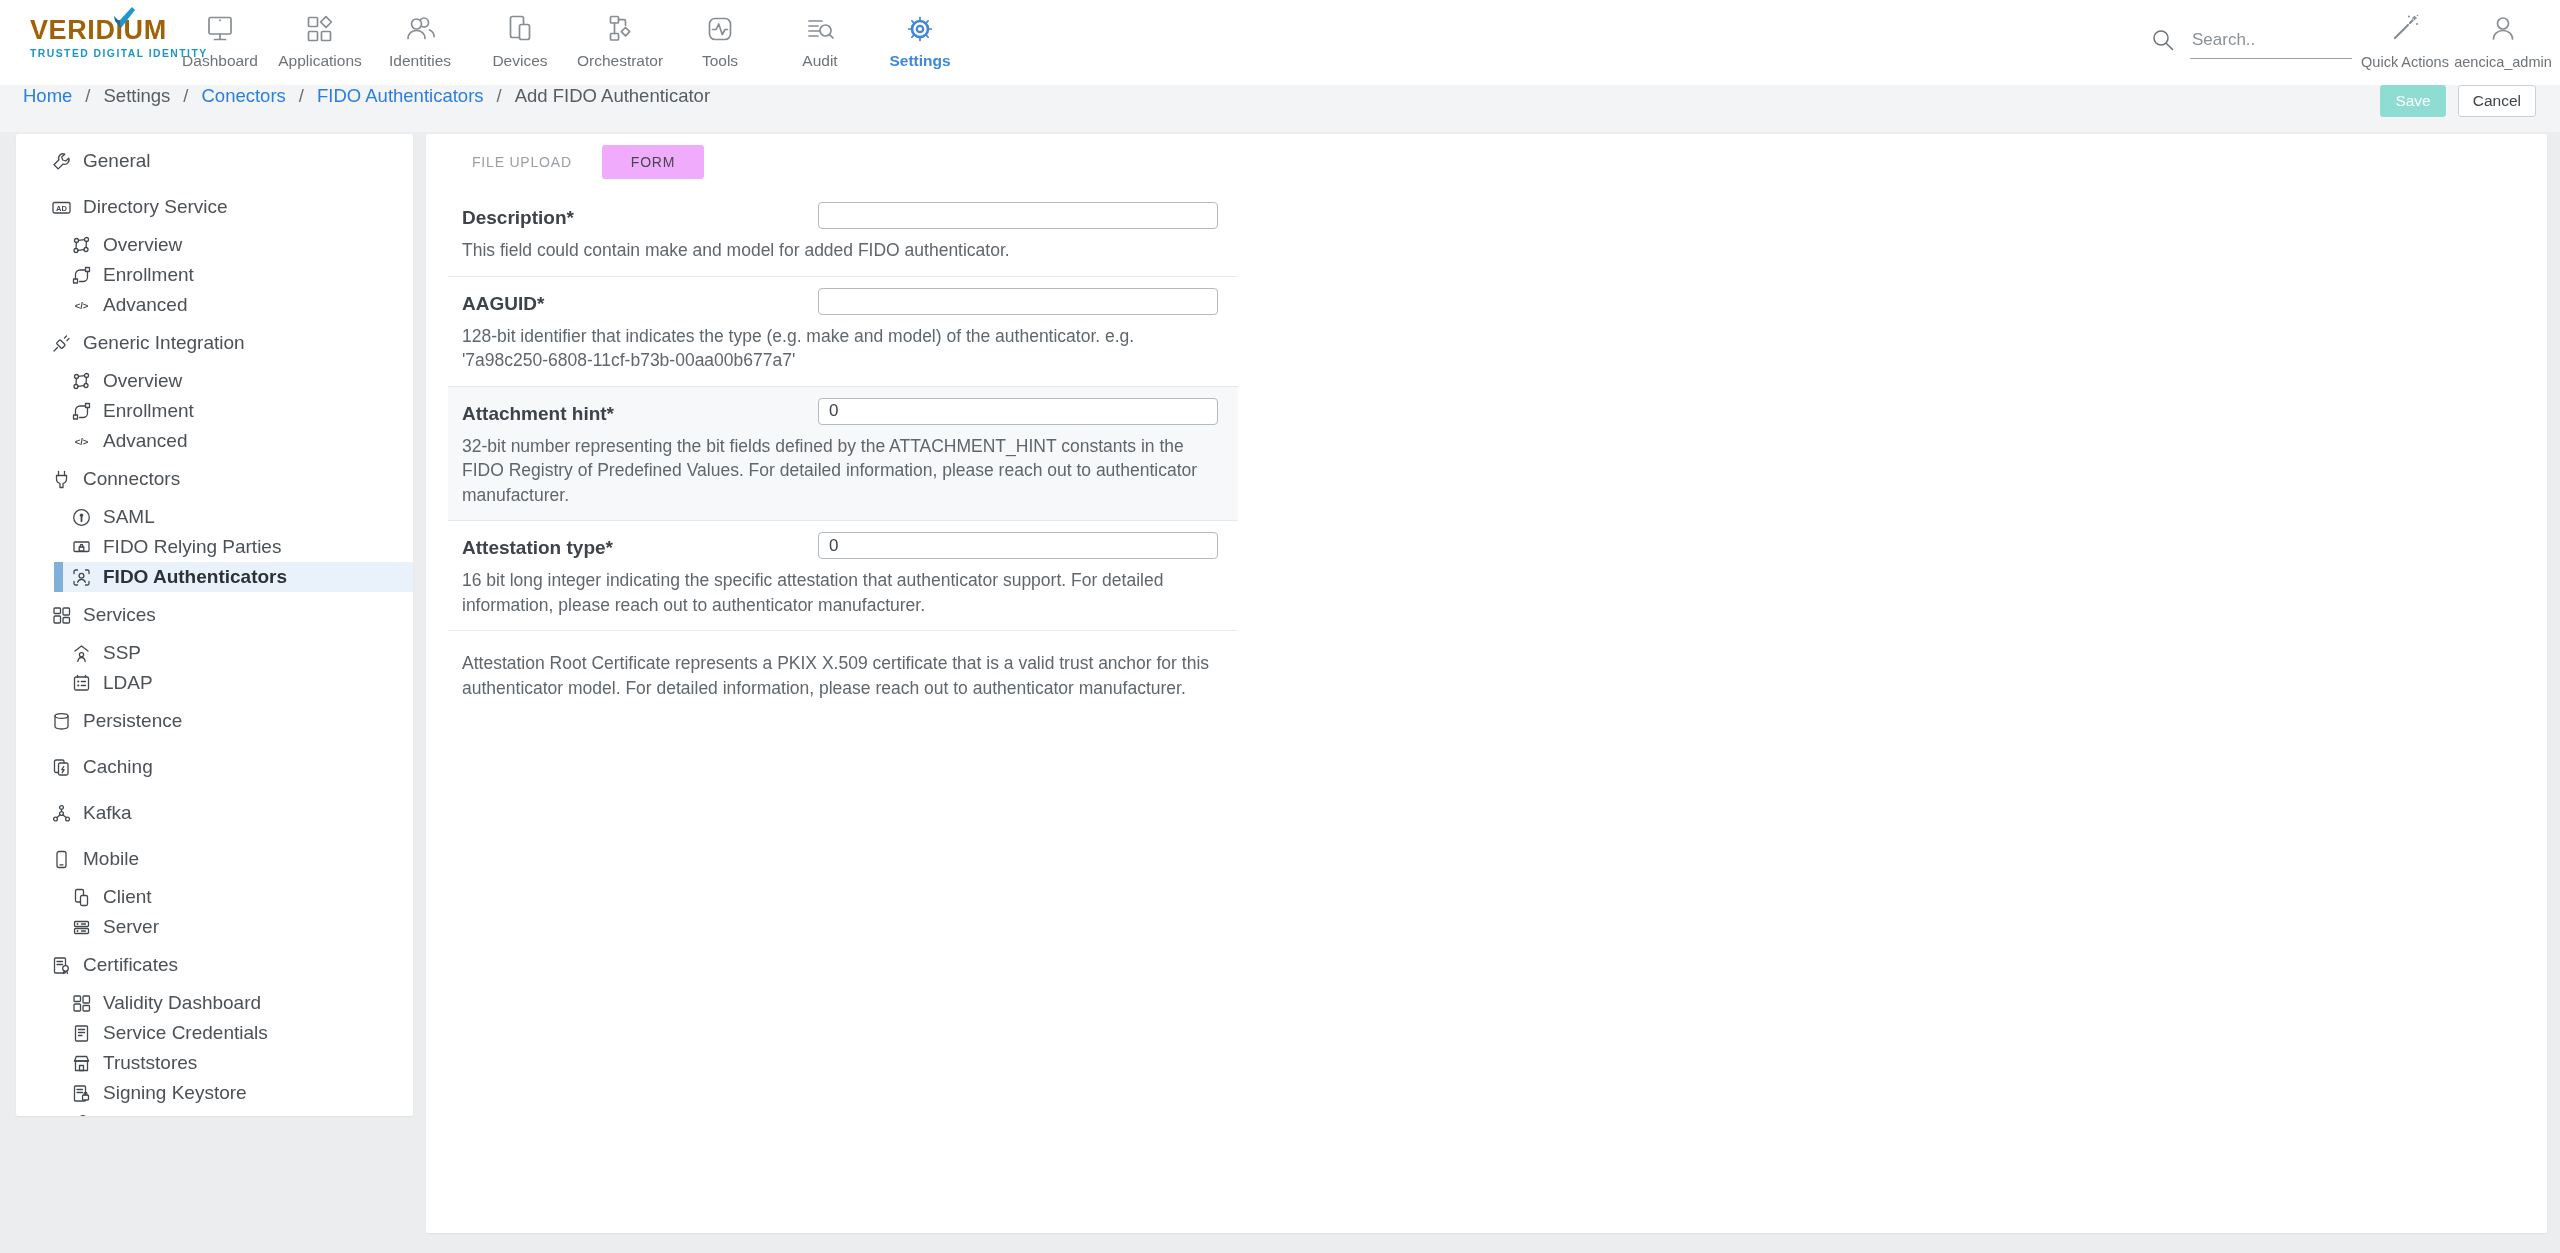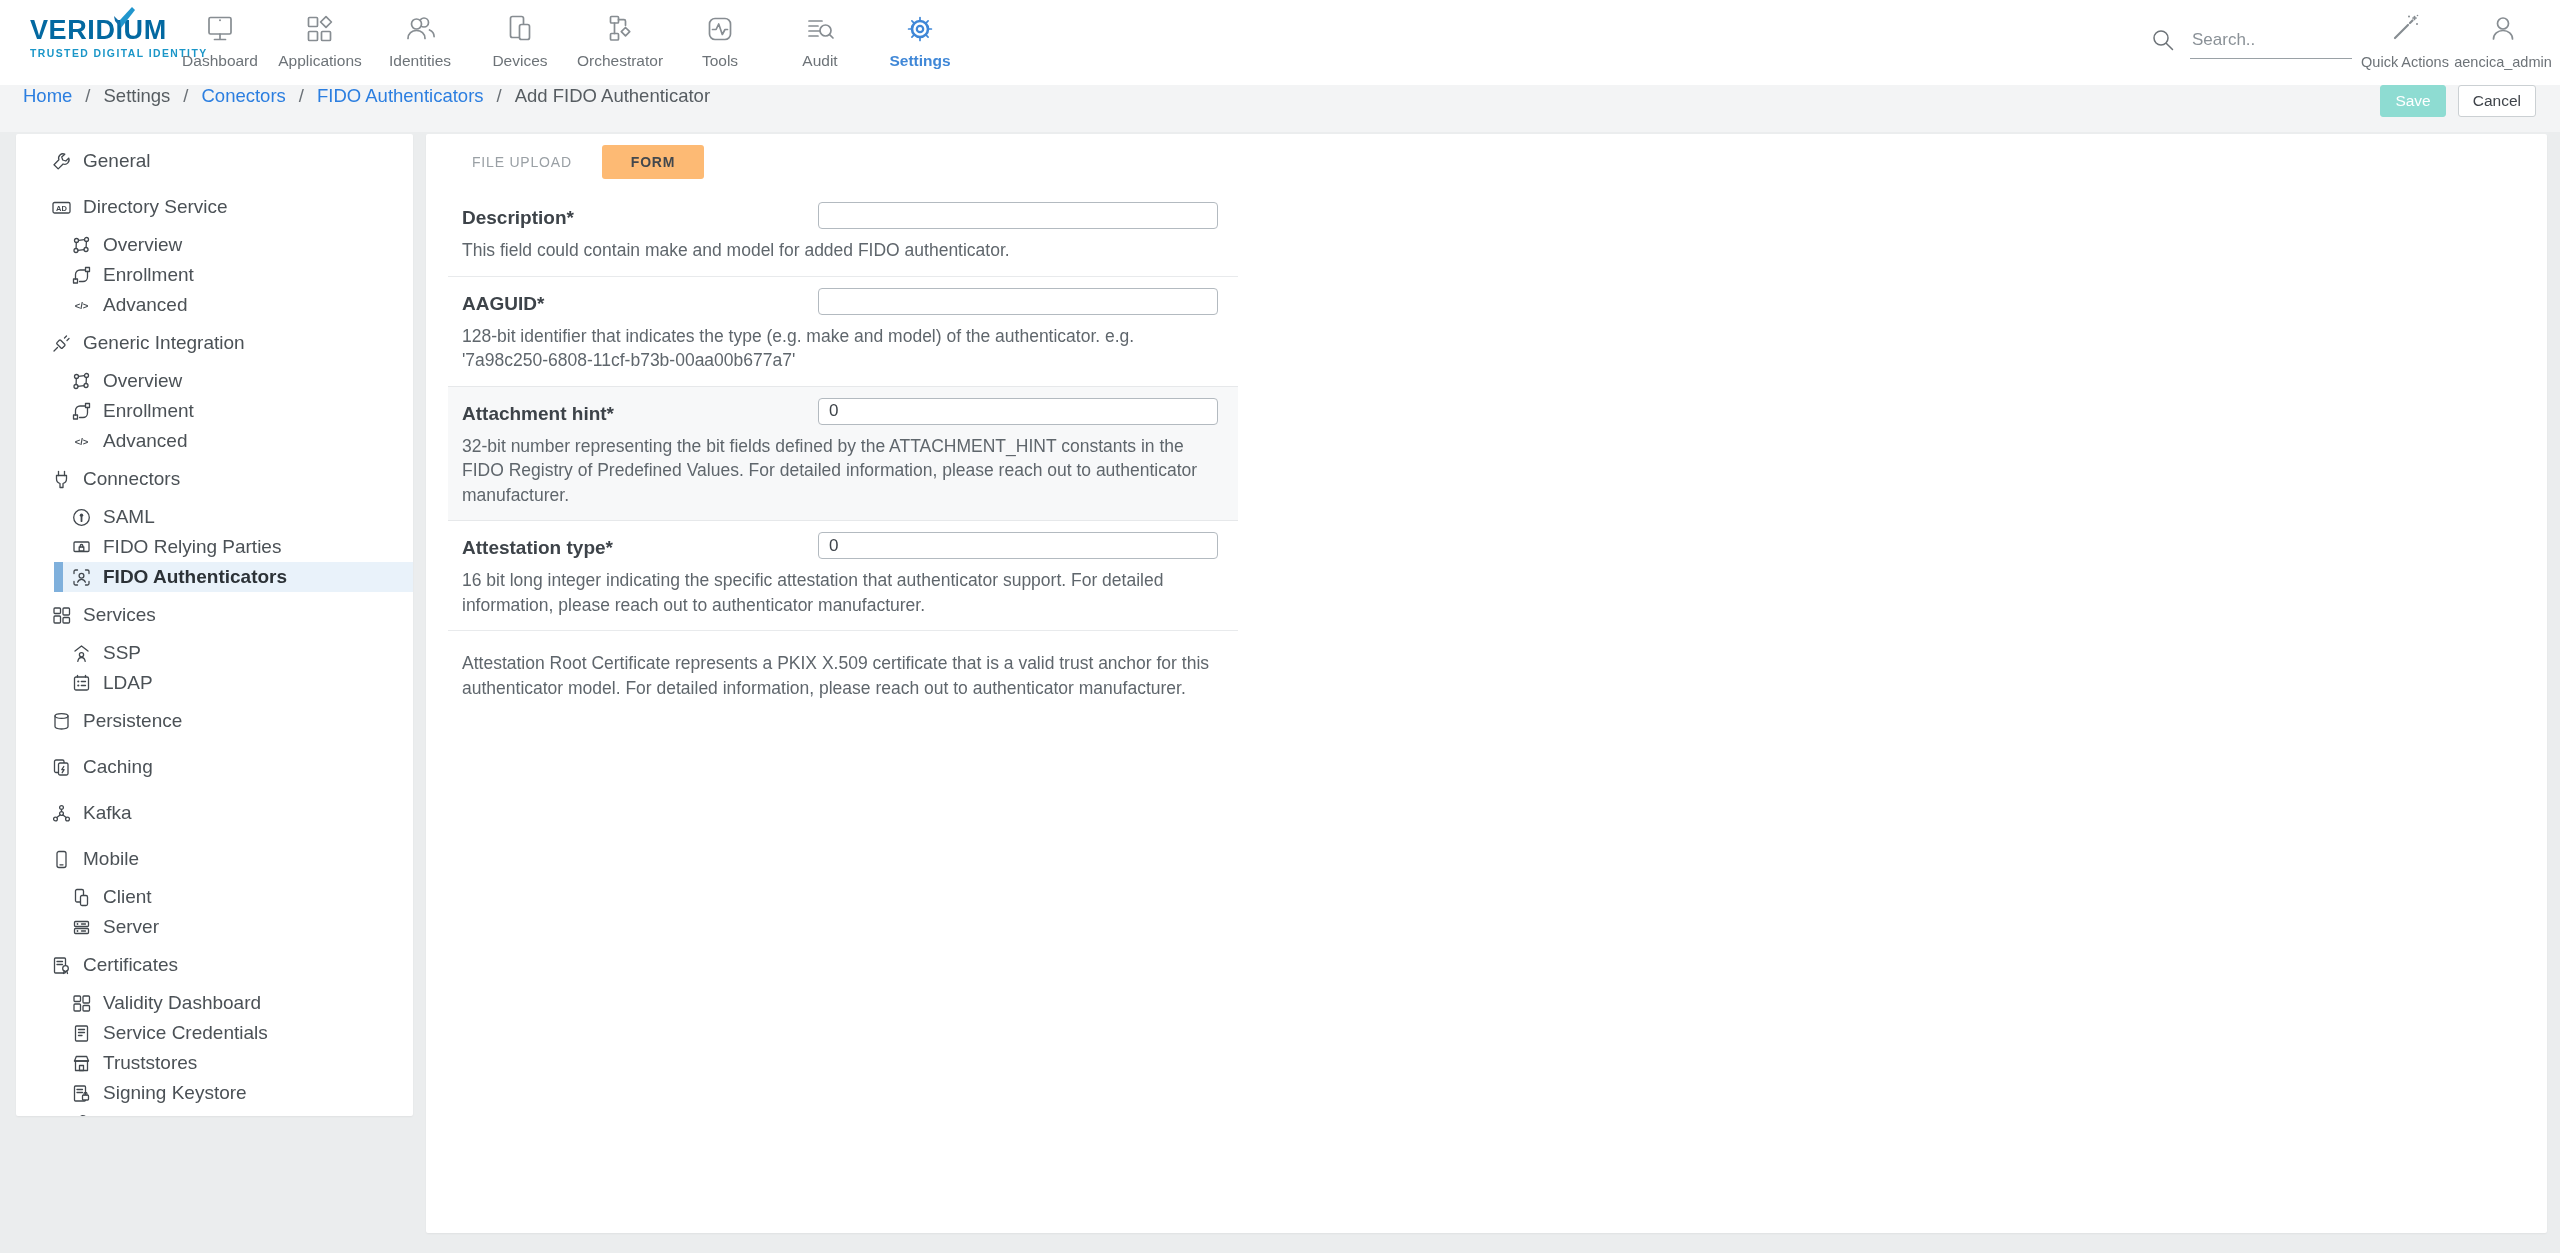--- a/index.html
+++ b/index.html
@@ -7,21 +7,21 @@
        font-family:"Liberation Sans",sans-serif;-webkit-font-smoothing:antialiased;}
   
   svg.ic *{stroke:currentColor;fill:none;stroke-width:1.7;stroke-linecap:round;stroke-linejoin:round;}
   svg.ic .fl{fill:currentColor;stroke:none;}
   svg.ic21 *{stroke:currentColor;fill:none;stroke-width:1.3;stroke-linecap:round;stroke-linejoin:round;}
   svg.ic21 .fl{fill:currentColor;stroke:none;}
   svg.ic21 text{fill:currentColor;stroke:none;font-family:"Liberation Sans",sans-serif;}
   
   .topbar{position:absolute;left:0;top:0;width:2560px;height:85px;background:#fff;}
   .logo{position:absolute;left:30px;top:17px;}
-  .logo-word{font-size:27px;font-weight:800;letter-spacing:.6px;color:#0369a1;line-height:1;position:relative;}
+  .logo-word{font-size:27px;font-weight:800;letter-spacing:.6px;color:#a16207;line-height:1;position:relative;}
   .logo-check{position:absolute;left:82px;top:-10px;}
   .logo-tag{font-size:10.4px;font-weight:700;letter-spacing:1.45px;color:#1a96c8;margin-top:4px;}
   .main-nav{position:absolute;left:170px;top:0;height:85px;display:flex;}
   .nav-item{width:100px;height:85px;display:flex;flex-direction:column;align-items:center;
             padding-top:11px;box-sizing:border-box;color:#878d92;cursor:pointer;}
   .nav-item svg{width:36px;height:36px;}
   .nav-label{margin-top:5px;font-size:15.5px;color:#6d7378;}
   .nav-item.active{color:#3f87d7;}
   .nav-item.active .nav-label{color:#3f87d7;font-weight:700;}
   .search{position:absolute;left:2150px;top:26px;display:flex;align-items:flex-end;}
@@ -55,21 +55,21 @@
   .side-item.parent{margin:8px 0;padding-left:35px;}
   .side-item.child{padding-left:55px;}
   .side-item.selected{font-weight:700;color:#2c3237;
       background:linear-gradient(90deg,transparent 0 38px,#7fb0dc 38px 47px,#e9f2fa 47px 100%);}
   
   .main{position:absolute;left:426px;top:134px;width:2121px;height:1099px;background:#fff;
         border-radius:2px;box-shadow:0 1px 2px rgba(0,0,0,.05);box-sizing:border-box;}
   .tabs{margin:11px 0 0 46px;display:flex;align-items:center;}
   .tab{font-size:14px;letter-spacing:.8px;cursor:pointer;}
   .tab.inactive{color:#9aa0a5;margin-right:30px;}
-  .tab.active{color:#43484d;background:#fdba74;padding:9px 29px;border-radius:3px;font-weight:bold;}
+  .tab.active{color:#43484d;background:#f0abfc;padding:9px 29px;border-radius:3px;}
   .form{margin:12px 0 0 36px;width:762px;}
   .section{padding:11px 14px 13px;margin:0 -14px;}
   .section.divided{border-bottom:1px solid #e8eaec;}
   .section.hl{background:#f7f8f9;border-top:1px solid #e6e8ea;border-bottom:1px solid #e6e8ea;}
   .field-row{display:flex;align-items:flex-end;}
   .field-label{width:356px;font-size:19px;font-weight:700;color:#3d4349;flex:none;}
   .tinput{width:400px;height:27px;border:1px solid #b3bac0;border-radius:4px;padding:0 10px;
           font-size:17px;color:#3d4349;box-sizing:border-box;background:#fff;font-family:inherit;outline:none;}
   .tarea{width:400px;height:57px;border:1px solid #b3bac0;border-radius:4px;padding:6px 10px;
          font-size:17px;color:#3d4349;box-sizing:border-box;background:#fff;font-family:inherit;outline:none;}

